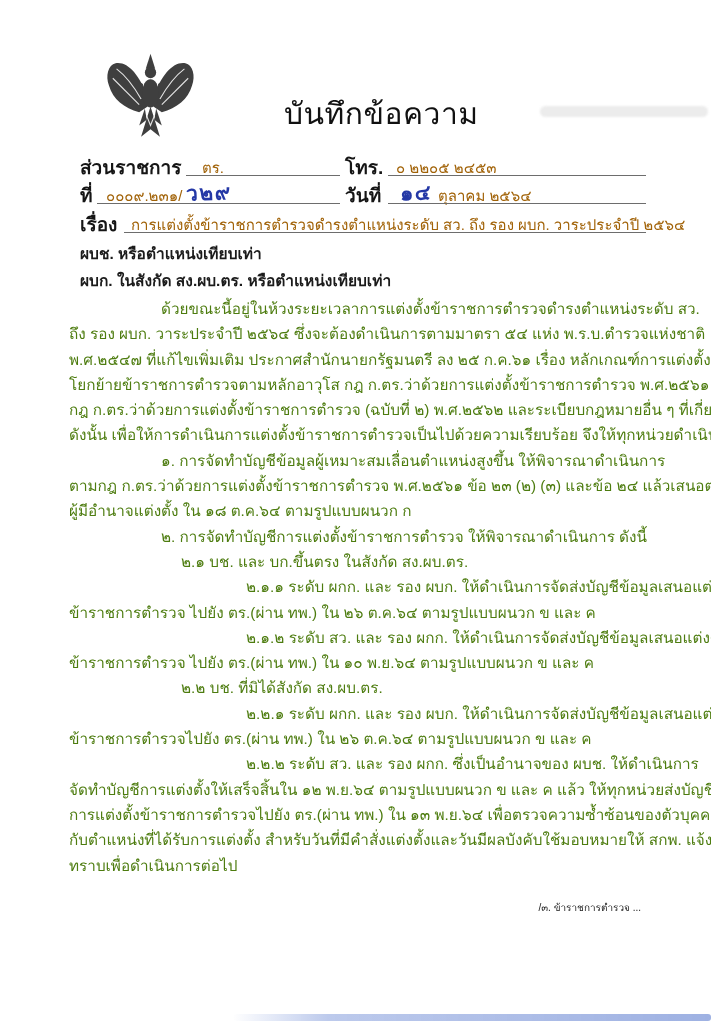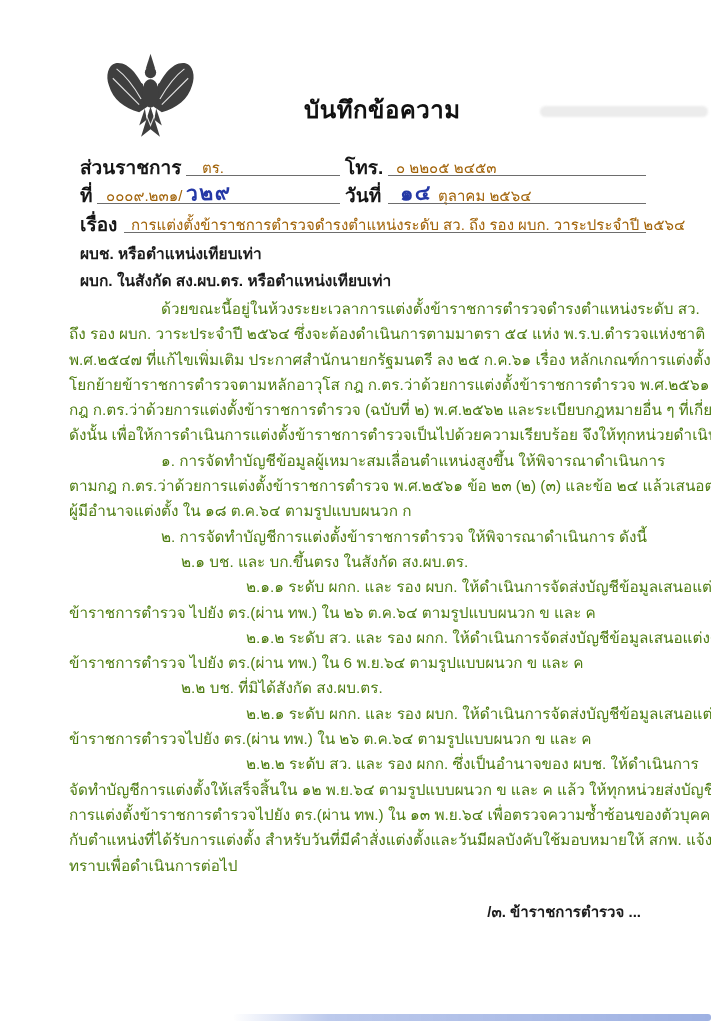--- a/index.html
+++ b/index.html
@@ -6,22 +6,22 @@
   .page{
     position:relative;
     width:711px;height:1024px;
     background:#ffffff;
     font-family:"Liberation Sans","DejaVu Sans",sans-serif;
     color:#1c1c1c;
     overflow:hidden;
   }
   .abs{position:absolute;}
   .doc-title{
-    left:304px;top:90px;
-    font-size:24px;font-weight:700;letter-spacing:.5px;color:#111;
+    left:284px;top:90px;
+    font-size:30px;font-weight:400;letter-spacing:.5px;color:#111;
   }
   .smudge{
     left:540px;top:106px;width:168px;height:11px;
     background:#ececec;border-radius:6px;filter:blur(1px);
   }
   .emblem{left:103px;top:50px;width:95px;height:98px;}
   .lbl{font-weight:700;font-size:19px;color:#151515;}
   .val{font-size:15px;color:#a16207;}
   .hand{
     font-size:21px;font-weight:700;color:#2438a6;
@@ -33,21 +33,21 @@
     left:69px;top:296px;width:600px;
     font-size:15.3px;line-height:25.3px;color:#4d7c0f;
   }
   .bl{white-space:nowrap;}
   .i0{padding-left:0;}
   .i1{padding-left:92px;}
   .i2{padding-left:112px;}
   .i3{padding-left:177px;}
   .footer-note{
     right:70px;top:900px;
-    font-size:15px;font-weight:700;color:#1b1b1b;
+    font-size:10px;font-weight:400;color:#1b1b1b;
   }
   .scan-bar{
     left:233px;bottom:3px;width:478px;height:7px;
     background:linear-gradient(90deg,rgba(80,115,205,0) 0%,rgba(80,115,205,.38) 20%,rgba(62,100,198,.5) 100%);
     border-radius:3px;filter:blur(.5px);
   }
 </style>
 </head>
 <body>
 
@@ -118,21 +118,21 @@
     <div class="bl i0">กฎ ก.ตร.ว่าด้วยการแต่งตั้งข้าราชการตำรวจ (ฉบับที่ ๒) พ.ศ.๒๕๖๒ และระเบียบกฎหมายอื่น ๆ ที่เกี่ยวข้อง</div>
     <div class="bl i0">ดังนั้น เพื่อให้การดำเนินการแต่งตั้งข้าราชการตำรวจเป็นไปด้วยความเรียบร้อย จึงให้ทุกหน่วยดำเนินการ ดังนี้</div>
     <div class="bl i1">๑. การจัดทำบัญชีข้อมูลผู้เหมาะสมเลื่อนตำแหน่งสูงขึ้น ให้พิจารณาดำเนินการ</div>
     <div class="bl i0">ตามกฎ ก.ตร.ว่าด้วยการแต่งตั้งข้าราชการตำรวจ พ.ศ.๒๕๖๑ ข้อ ๒๓ (๒) (๓) และข้อ ๒๔ แล้วเสนอต่อ</div>
     <div class="bl i0">ผู้มีอำนาจแต่งตั้ง ใน ๑๘ ต.ค.๖๔ ตามรูปแบบผนวก ก</div>
     <div class="bl i1">๒. การจัดทำบัญชีการแต่งตั้งข้าราชการตำรวจ ให้พิจารณาดำเนินการ ดังนี้</div>
     <div class="bl i2">๒.๑ บช. และ บก.ขึ้นตรง ในสังกัด สง.ผบ.ตร.</div>
     <div class="bl i3">๒.๑.๑ ระดับ ผกก. และ รอง ผบก. ให้ดำเนินการจัดส่งบัญชีข้อมูลเสนอแต่งตั้ง</div>
     <div class="bl i0">ข้าราชการตำรวจ ไปยัง ตร.(ผ่าน ทพ.) ใน ๒๖ ต.ค.๖๔ ตามรูปแบบผนวก ข และ ค</div>
     <div class="bl i3">๒.๑.๒ ระดับ สว. และ รอง ผกก. ให้ดำเนินการจัดส่งบัญชีข้อมูลเสนอแต่งตั้ง</div>
-    <div class="bl i0">ข้าราชการตำรวจ ไปยัง ตร.(ผ่าน ทพ.) ใน 6 พ.ย.๖๔ ตามรูปแบบผนวก ข และ ค</div>
+    <div class="bl i0">ข้าราชการตำรวจ ไปยัง ตร.(ผ่าน ทพ.) ใน ๑๐ พ.ย.๖๔ ตามรูปแบบผนวก ข และ ค</div>
     <div class="bl i2">๒.๒ บช. ที่มิได้สังกัด สง.ผบ.ตร.</div>
     <div class="bl i3">๒.๒.๑ ระดับ ผกก. และ รอง ผบก. ให้ดำเนินการจัดส่งบัญชีข้อมูลเสนอแต่งตั้ง</div>
     <div class="bl i0">ข้าราชการตำรวจไปยัง ตร.(ผ่าน ทพ.) ใน ๒๖ ต.ค.๖๔ ตามรูปแบบผนวก ข และ ค</div>
     <div class="bl i3">๒.๒.๒ ระดับ สว. และ รอง ผกก. ซึ่งเป็นอำนาจของ ผบช. ให้ดำเนินการ</div>
     <div class="bl i0">จัดทำบัญชีการแต่งตั้งให้เสร็จสิ้นใน ๑๒ พ.ย.๖๔ ตามรูปแบบผนวก ข และ ค แล้ว ให้ทุกหน่วยส่งบัญชี</div>
     <div class="bl i0">การแต่งตั้งข้าราชการตำรวจไปยัง ตร.(ผ่าน ทพ.) ใน ๑๓ พ.ย.๖๔ เพื่อตรวจความซ้ำซ้อนของตัวบุคคล</div>
     <div class="bl i0">กับตำแหน่งที่ได้รับการแต่งตั้ง สำหรับวันที่มีคำสั่งแต่งตั้งและวันมีผลบังคับใช้มอบหมายให้ สกพ. แจ้งให้หน่วย</div>
     <div class="bl i0">ทราบเพื่อดำเนินการต่อไป</div>
   </div>
 

